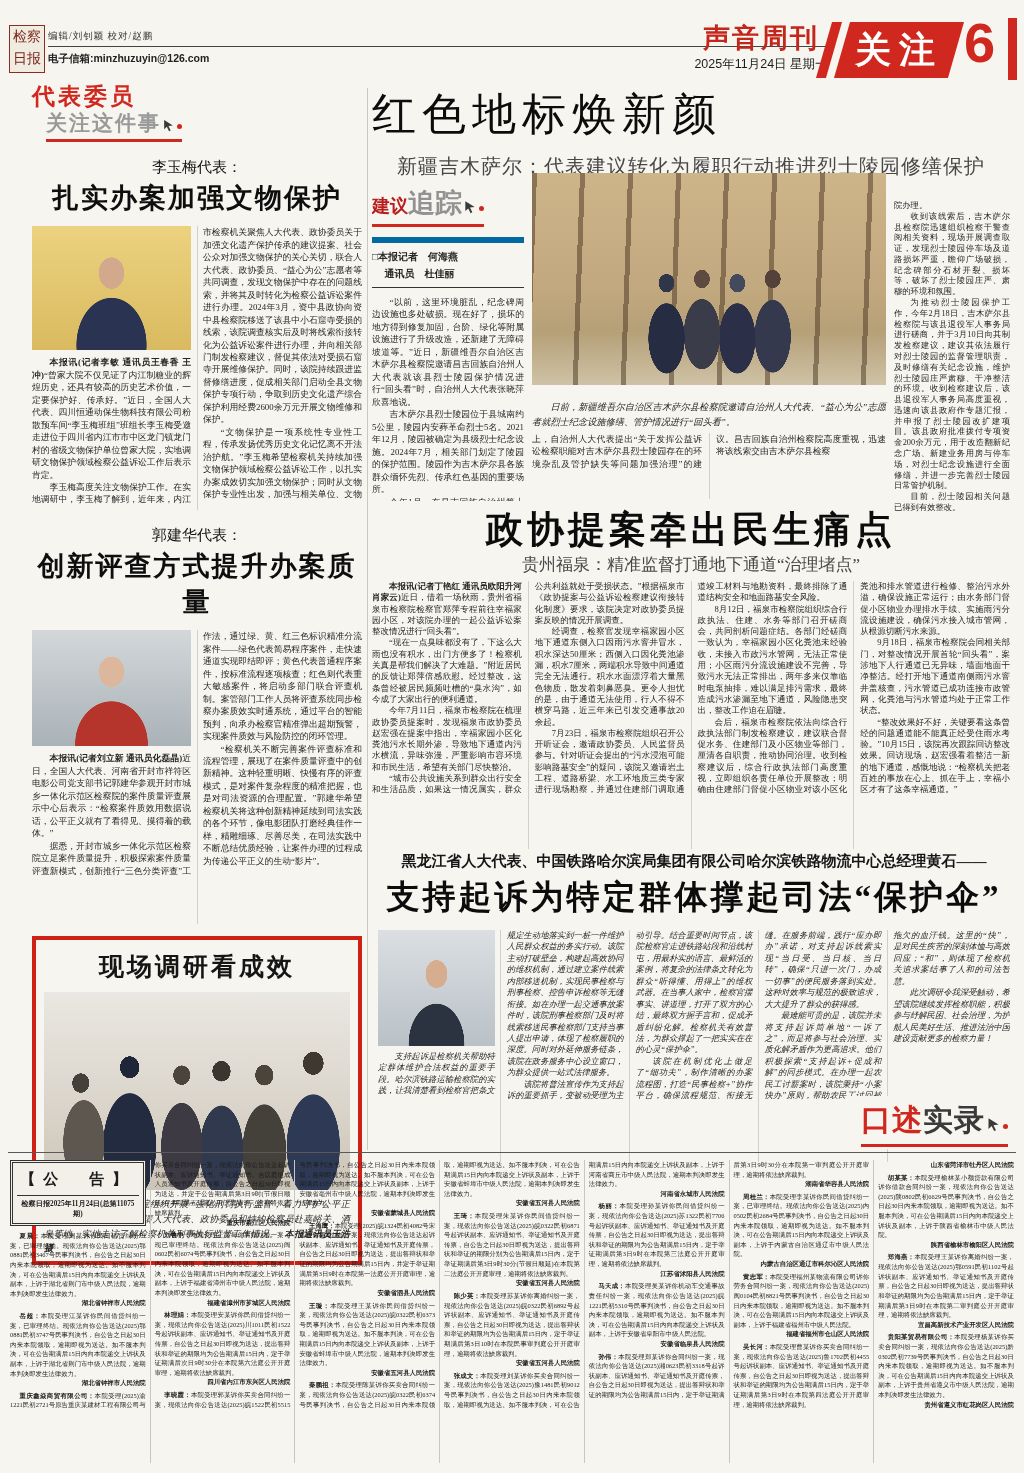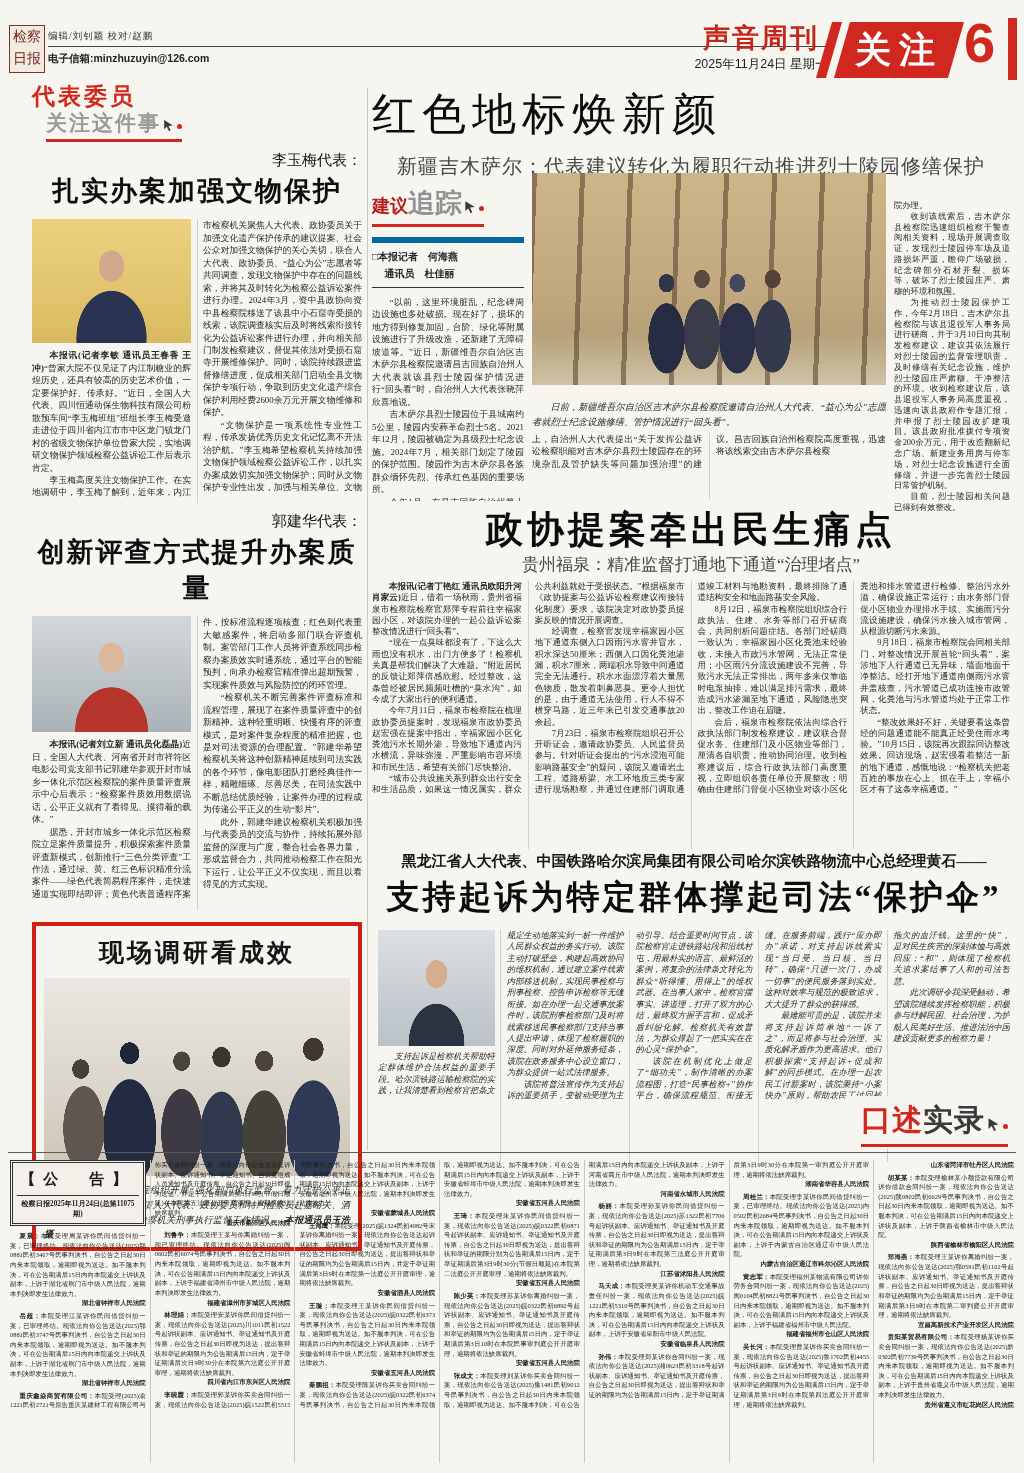--- a/index.html
+++ b/index.html
@@ -26,21 +26,21 @@
   
   .para{margin:0;text-indent:2em;}
   .para.cont{text-indent:0;}
   .cursor-ic{display:inline-block;vertical-align:-2px;margin-left:1px;}
   .reddot{display:inline-block;width:5px;height:5px;border-radius:50%;background:#d0281e;vertical-align:1px;margin-left:2px;}
   
   .leftcol{position:absolute;left:32px;top:85px;width:330px;}
   .cw1{color:#d0281e;font-size:23px;font-weight:bold;letter-spacing:3px;line-height:1.05;}
   .cw2wrap{display:inline-block;border-bottom:3px solid #d0281e;padding-bottom:2px;margin-left:14px;}
   .cw2{color:#9a9a9a;font-size:21px;font-weight:bold;letter-spacing:2px;}
-  .kicker{text-align:right;font-size:15px;color:#111;margin:9px 0 3px;}
+  .kicker{text-align:center;font-size:15px;color:#111;margin:16px 0 3px;}
   .hA{font-size:27px;font-weight:bold;text-align:center;letter-spacing:2px;color:#0e0e0e;margin:0 0 10px;}
   .abody{column-count:2;column-gap:12px;column-rule:1px solid #d3cfc6;font-size:8.8px;line-height:1.42;
          text-align:justify;overflow:hidden;}
   .abody .photo{width:100%;margin:0 0 6px;}
   .bodyA{height:284px;}
   .bodyB{height:294px;}
   .ph{position:relative;}
   .ph-a{height:124px;background:
         radial-gradient(58px 78px at 50% 96%,#2a3352 60%,transparent 61%),
         radial-gradient(21px 26px at 50% 38%,#d2a98c 60%,transparent 61%),
@@ -166,21 +166,20 @@
         <p class="para">“文物保护是一项系统性专业性工程，传承发扬优秀历史文化记忆离不开法治护航。”李玉梅希望检察机关持续加强文物保护领域检察公益诉讼工作，以扎实办案成效切实加强文物保护；同时从文物保护专业性出发，加强与相关单位、文物领域专家学者的沟通协作，深化科技赋能，有效推动文物保护传承和活化利用。</p>
       </div>
 
     <p class="kicker">郭建华代表：</p>
     <h2 class="hA">创新评查方式提升办案质量</h2>
     <div class="abody bodyB">
       <div class="photo ph ph-b"></div>
     <p class="para"><b>本报讯(记者刘立新 通讯员化磊晶)</b>近日，全国人大代表、河南省开封市祥符区电影公司党支部书记郭建华参观开封市城乡一体化示范区检察院的案件质量评查展示中心后表示：“检察案件质效用数据说话，公平正义就有了看得见、摸得着的载体。”</p>
         <p class="para">据悉，开封市城乡一体化示范区检察院立足案件质量提升，积极探索案件质量评查新模式，创新推行“三色分类评查”工作法，通过绿、黄、红三色标识精准分流案件——绿色代表简易程序案件，走快速通道实现即结即评；黄色代表普通程序案件，按标准流程逐项核查；红色则代表重大敏感案件，将启动多部门联合评查机制。案管部门工作人员将评查系统同步检察办案质效实时通系统，通过平台的智能预判，向承办检察官精准弹出超期预警，实现案件质效与风险防控的闭环管理。</p>
         <p class="para">“检察机关不断完善案件评查标准和流程管理，展现了在案件质量评查中的创新精神。这种轻重明晰、快慢有序的评查模式，是对案件复杂程度的精准把握，也是对司法资源的合理配置。”郭建华希望检察机关将这种创新精神延续到司法实践的各个环节，像电影团队打磨经典佳作一样，精雕细琢、尽善尽美，在司法实践中不断总结优质经验，让案件办理的过程成为传递公平正义的生动“影片”。</p>
-        <p class="para">此外，郭建华建议检察机关积极加强与代表委员的交流与协作，持续拓展外部监督的深度与广度，整合社会各界力量，形成监督合力，共同推动检察工作在阳光下运行，让公平正义不仅实现，而且以看得见的方式实现。</p>
       </div>
 
     <div class="redbox">
       <h3>现场调研看成效</h3>
       <div class="ph ph-scene"></div>
       <p class="cap"><span>近日，甘肃省检察院组织开展“强化刑罚执行监督，着力守护公平正义”检察开放日活动，邀请人大代表、政协委员和特约检察员赴嘉峪关、酒泉等地，实地走访了解检察机关刑事执行监督工作情况。</span><b>本报通讯员玉浩摄</b></p>
     </div>
   </div>
 
   <div class="center">

